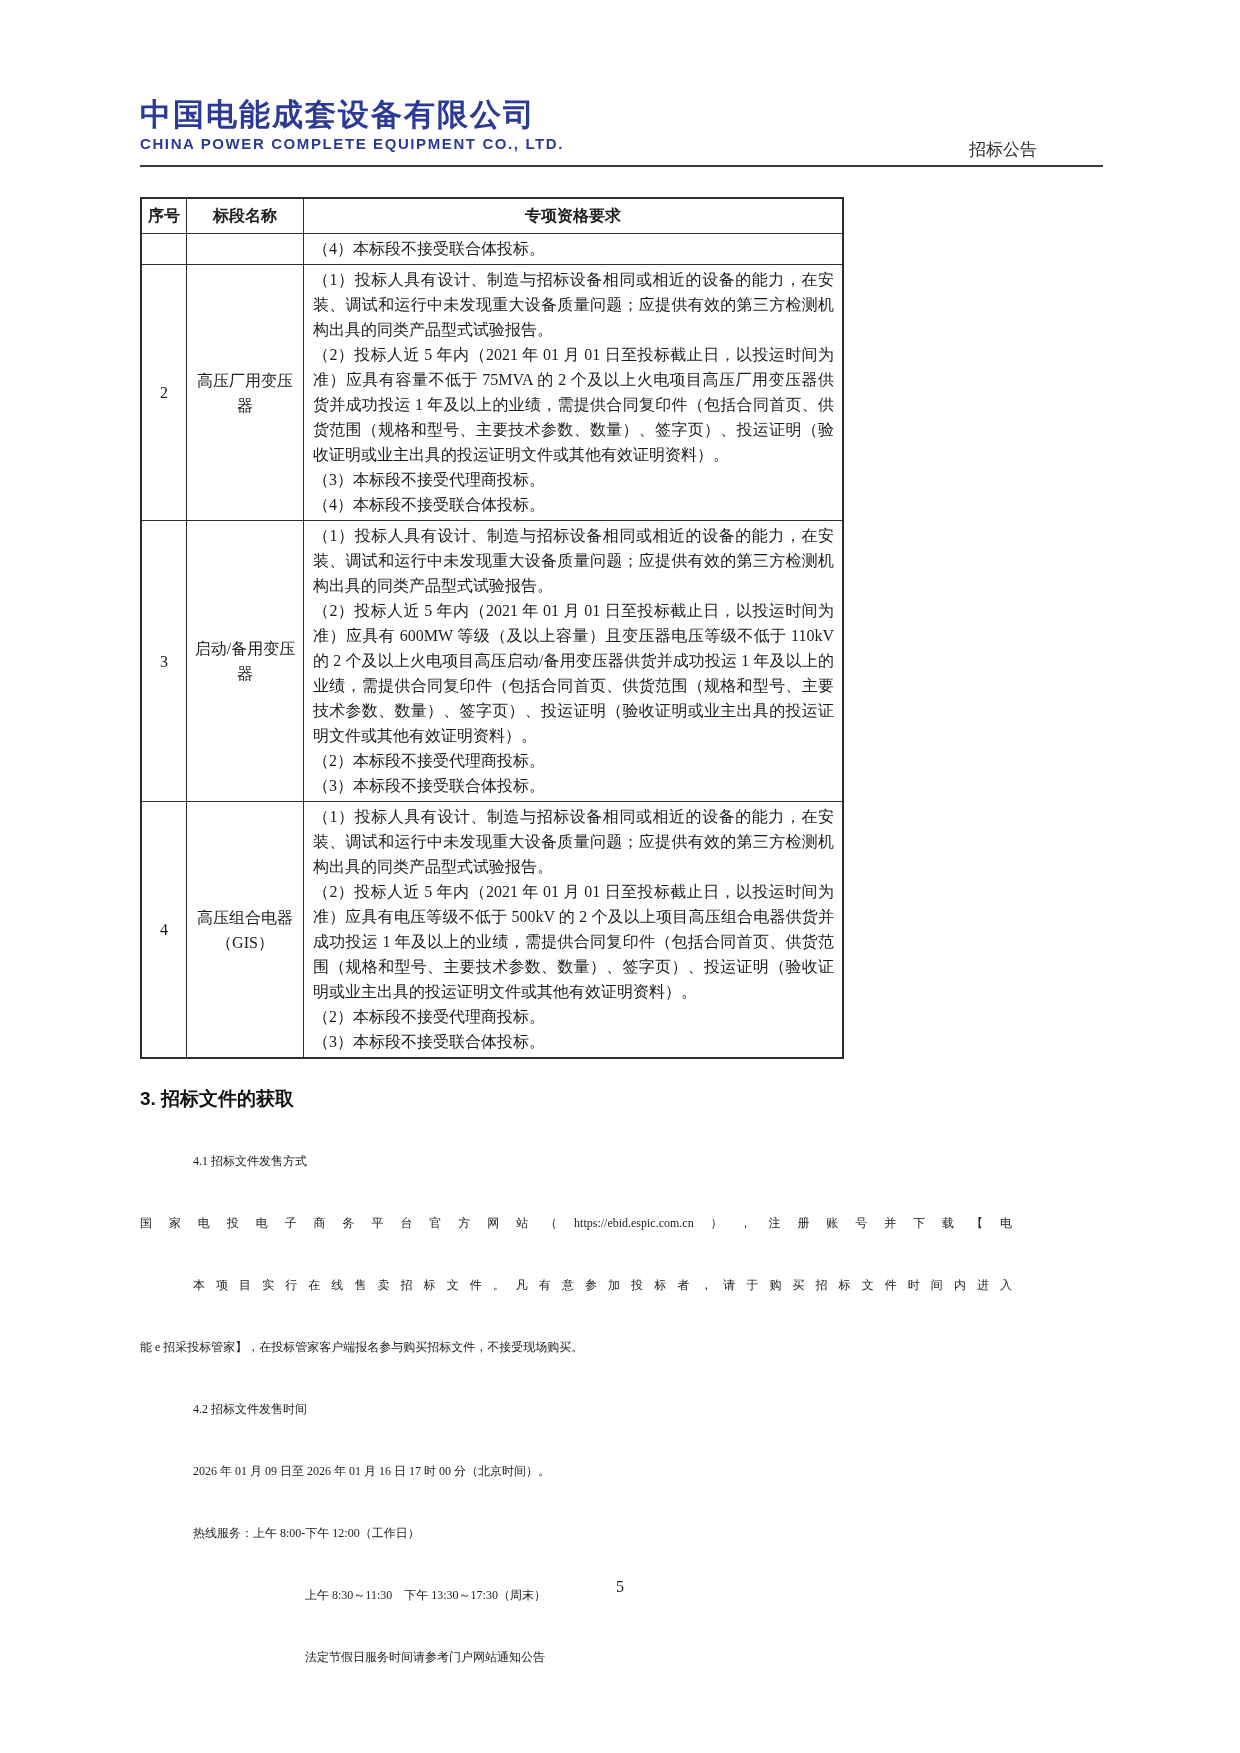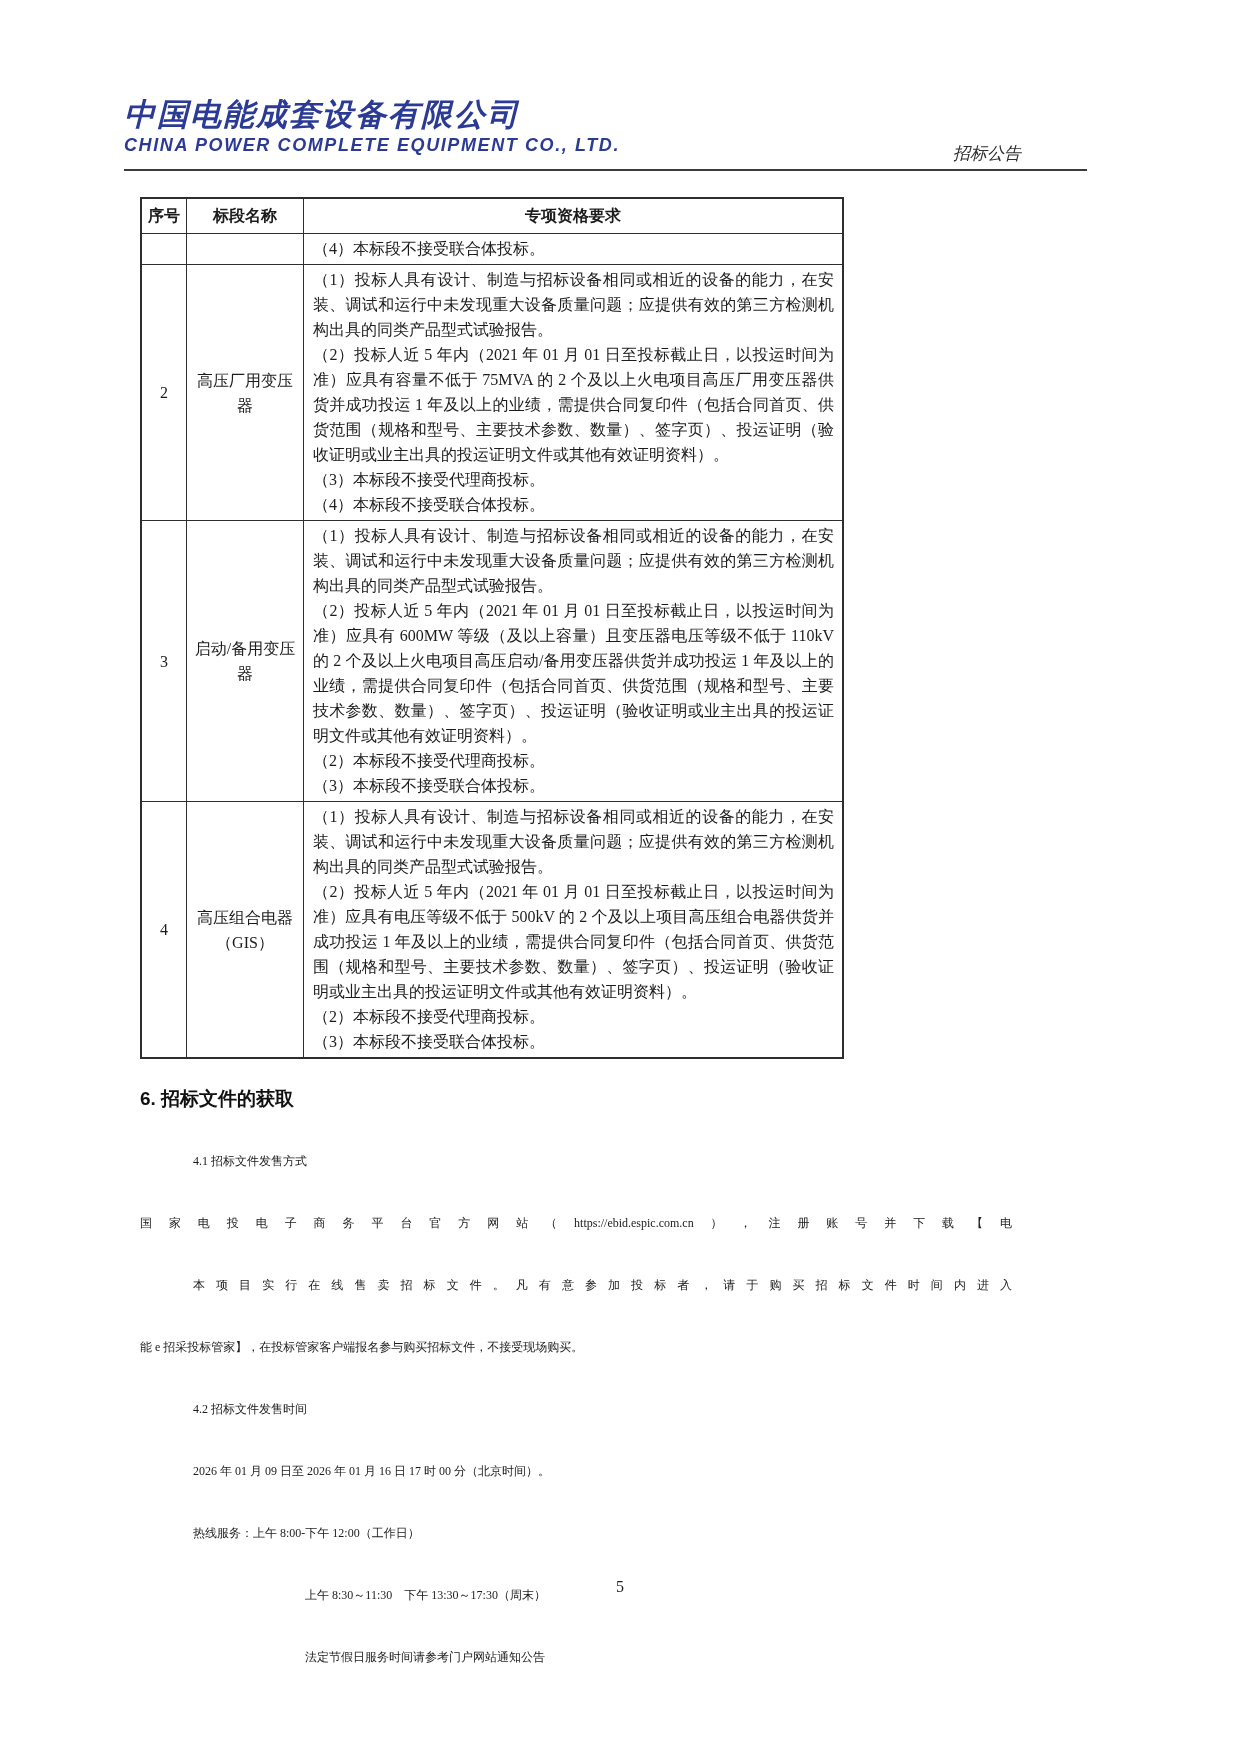--- a/index.html
+++ b/index.html
@@ -7,29 +7,29 @@
     position:relative;
     width:1240px; height:1753px;
     margin:0 auto;
     background:#ffffff;
     font-family:"Liberation Serif","DejaVu Serif",serif;
     color:#1c1c1c;
     overflow:hidden;
   }
 
   
-  .header { position:absolute; left:124px; top:98px; width:963px;font-style:italic; }
+  .header { position:absolute; left:140px; top:98px; width:963px; }
   .logo-cn {
     font-family:"Liberation Sans","DejaVu Sans",sans-serif;
     font-weight:bold; font-size:31px; letter-spacing:2px;
     color:#2b3a94; line-height:1.1;
   }
   .logo-en {
     font-family:"Liberation Sans","DejaVu Sans",sans-serif;
-    font-weight:bold; font-size:18px; letter-spacing:1.6px;
+    font-weight:bold; font-size:15px; letter-spacing:1.6px;
     color:#2b3a94; margin-top:3px;
   }
   .doc-type-row {
     text-align:right; padding-right:66px;
     font-size:17px; color:#2e2e2e; margin-top:-14px;
   }
   .header-rule { border-bottom:2.5px solid #3c3c3c; margin-top:4px; }
 
   
   .content { position:absolute; left:140px; top:197px; width:872px; }
@@ -140,21 +140,21 @@
               <p class="req">（1）投标人具有设计、制造与招标设备相同或相近的设备的能力，在安装、调试和运行中未发现重大设备质量问题；应提供有效的第三方检测机构出具的同类产品型式试验报告。</p>
               <p class="req">（2）投标人近 5 年内（2021 年 01 月 01 日至投标截止日，以投运时间为准）应具有电压等级不低于 500kV 的 2 个及以上项目高压组合电器供货并成功投运 1 年及以上的业绩，需提供合同复印件（包括合同首页、供货范围（规格和型号、主要技术参数、数量）、签字页）、投运证明（验收证明或业主出具的投运证明文件或其他有效证明资料）。</p>
               <p class="req">（2）本标段不接受代理商投标。</p>
               <p class="req">（3）本标段不接受联合体投标。</p>
             </td>
   </tr>
 </tbody>
     </table>
 
     <div class="sec4">
-      <p class="sec4-title">6. 招标文件的获取</p>
+      <p class="sec4-title">3. 招标文件的获取</p>
       <p class="para ind1">4.1 招标文件发售方式</p>
       <p class="para stretch">国家电投电子商务平台官方网站（https://ebid.espic.com.cn），注册账号并下载【电</p>
       <p class="para ind1 stretch">本项目实行在线售卖招标文件。凡有意参加投标者，请于购买招标文件时间内进入</p>
       <p class="para">能 e 招采投标管家】，在投标管家客户端报名参与购买招标文件，不接受现场购买。</p>
       <p class="para ind1">4.2 招标文件发售时间</p>
       <p class="para ind1">2026 年 01 月 09 日至 2026 年 01 月 16 日 17 时 00 分（北京时间）。</p>
       <p class="para ind1">热线服务：上午 8:00-下午 12:00（工作日）</p>
       <p class="para ind2">上午 8:30～11:30　下午 13:30～17:30（周末）</p>
       <p class="para ind2">法定节假日服务时间请参考门户网站通知公告</p>
     </div>

